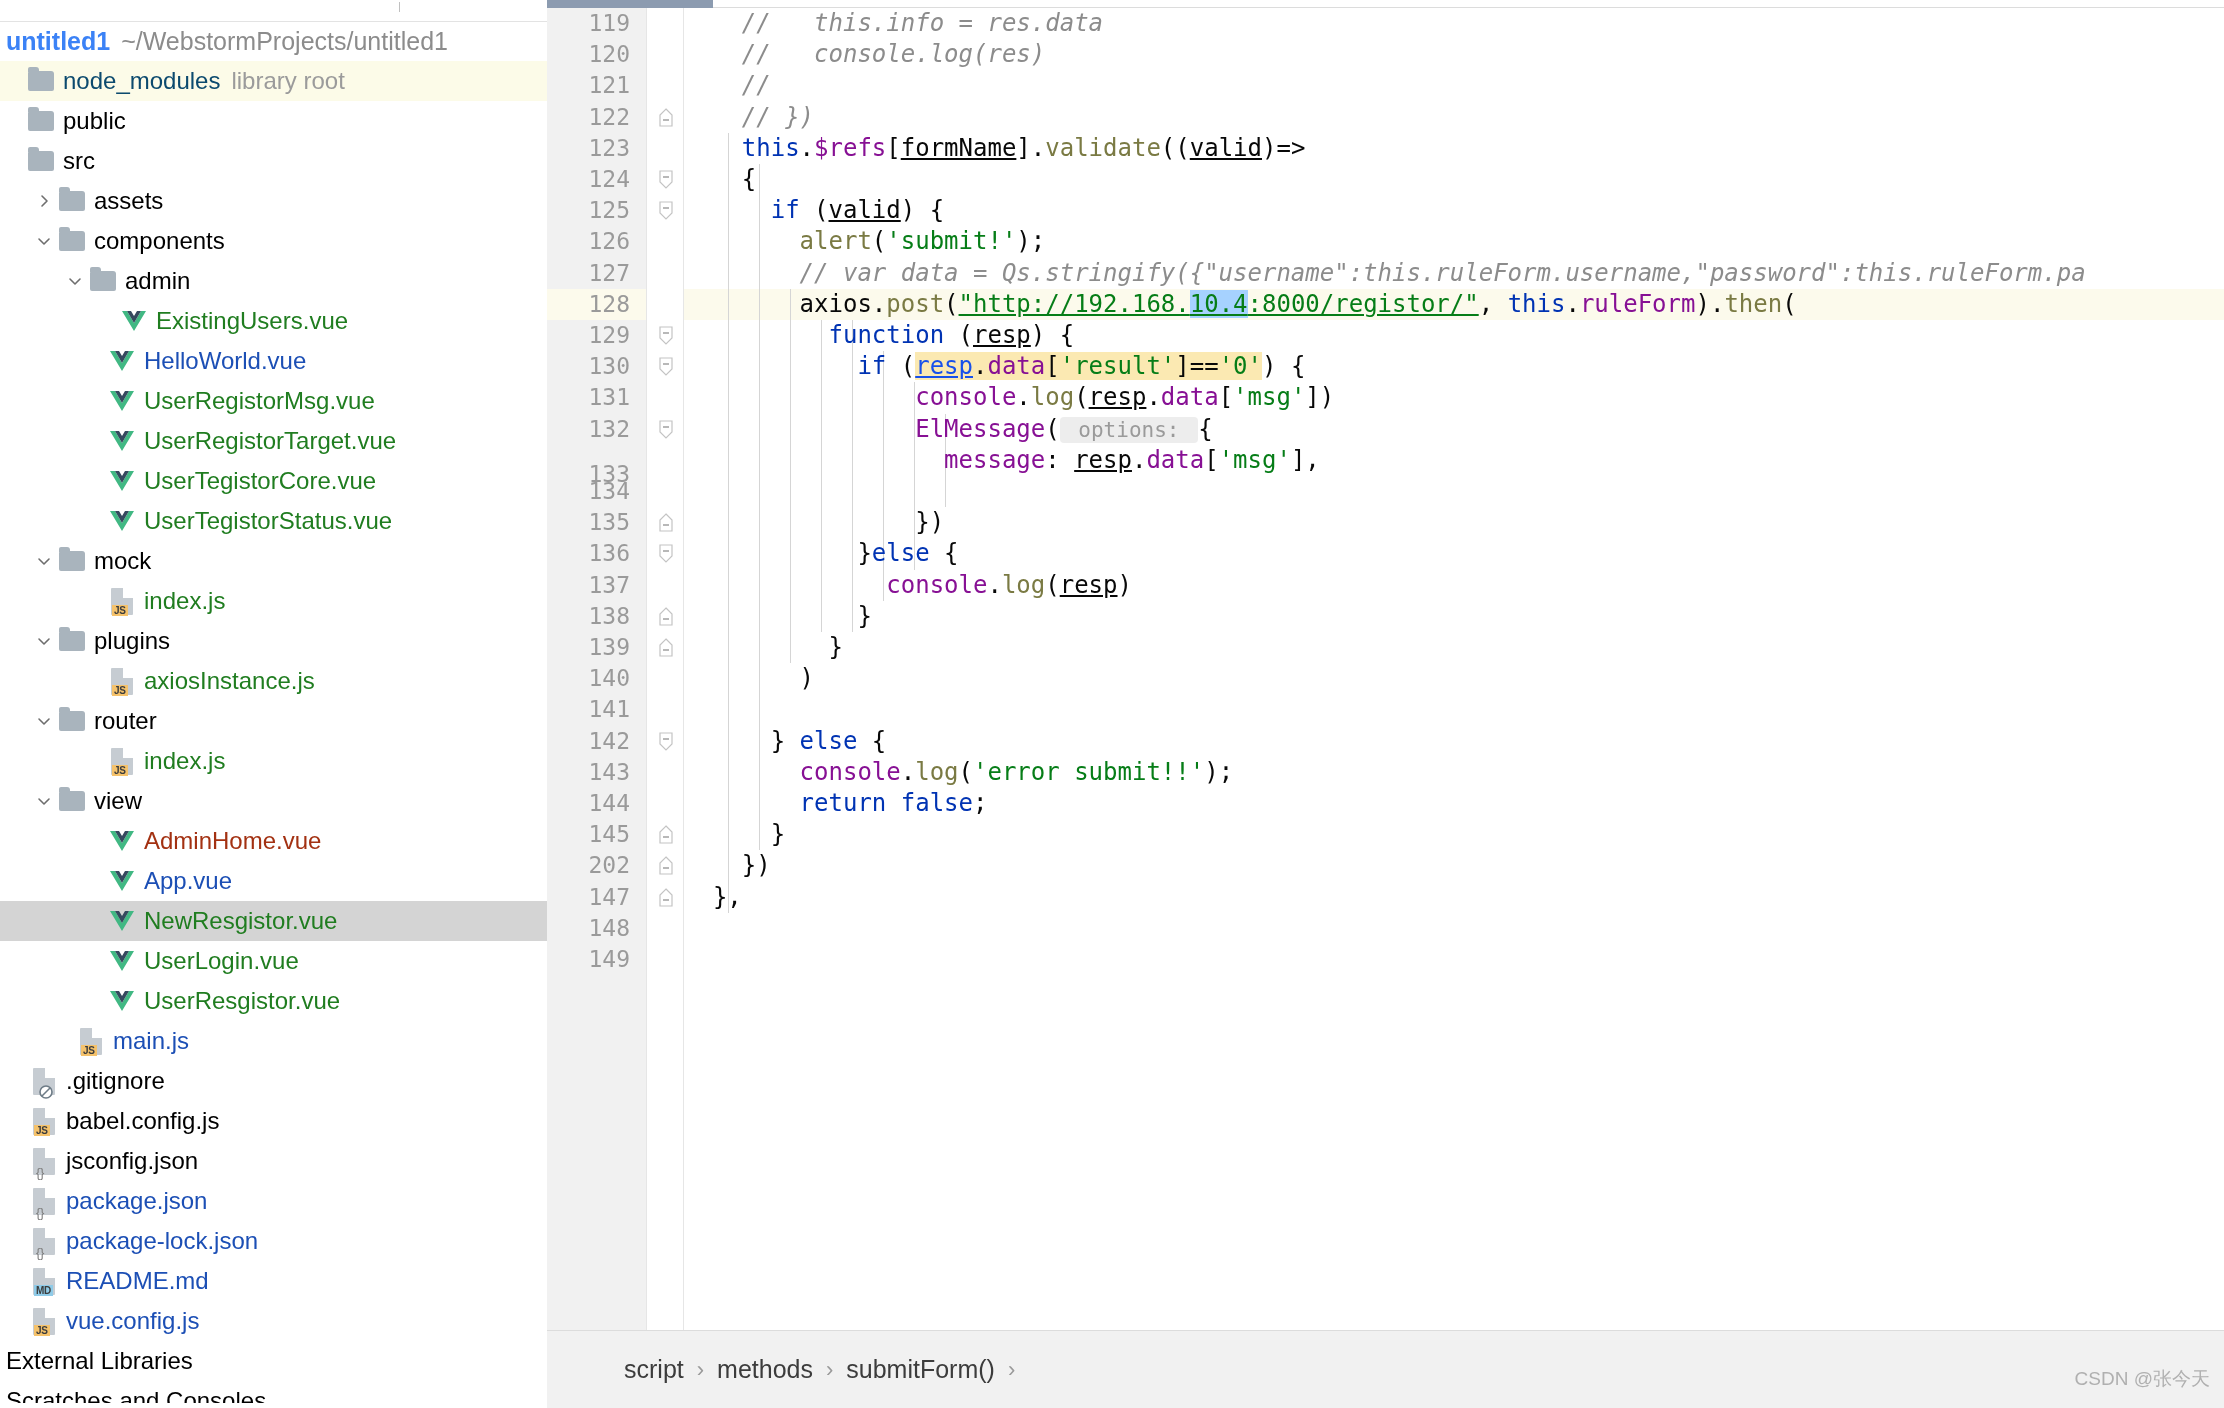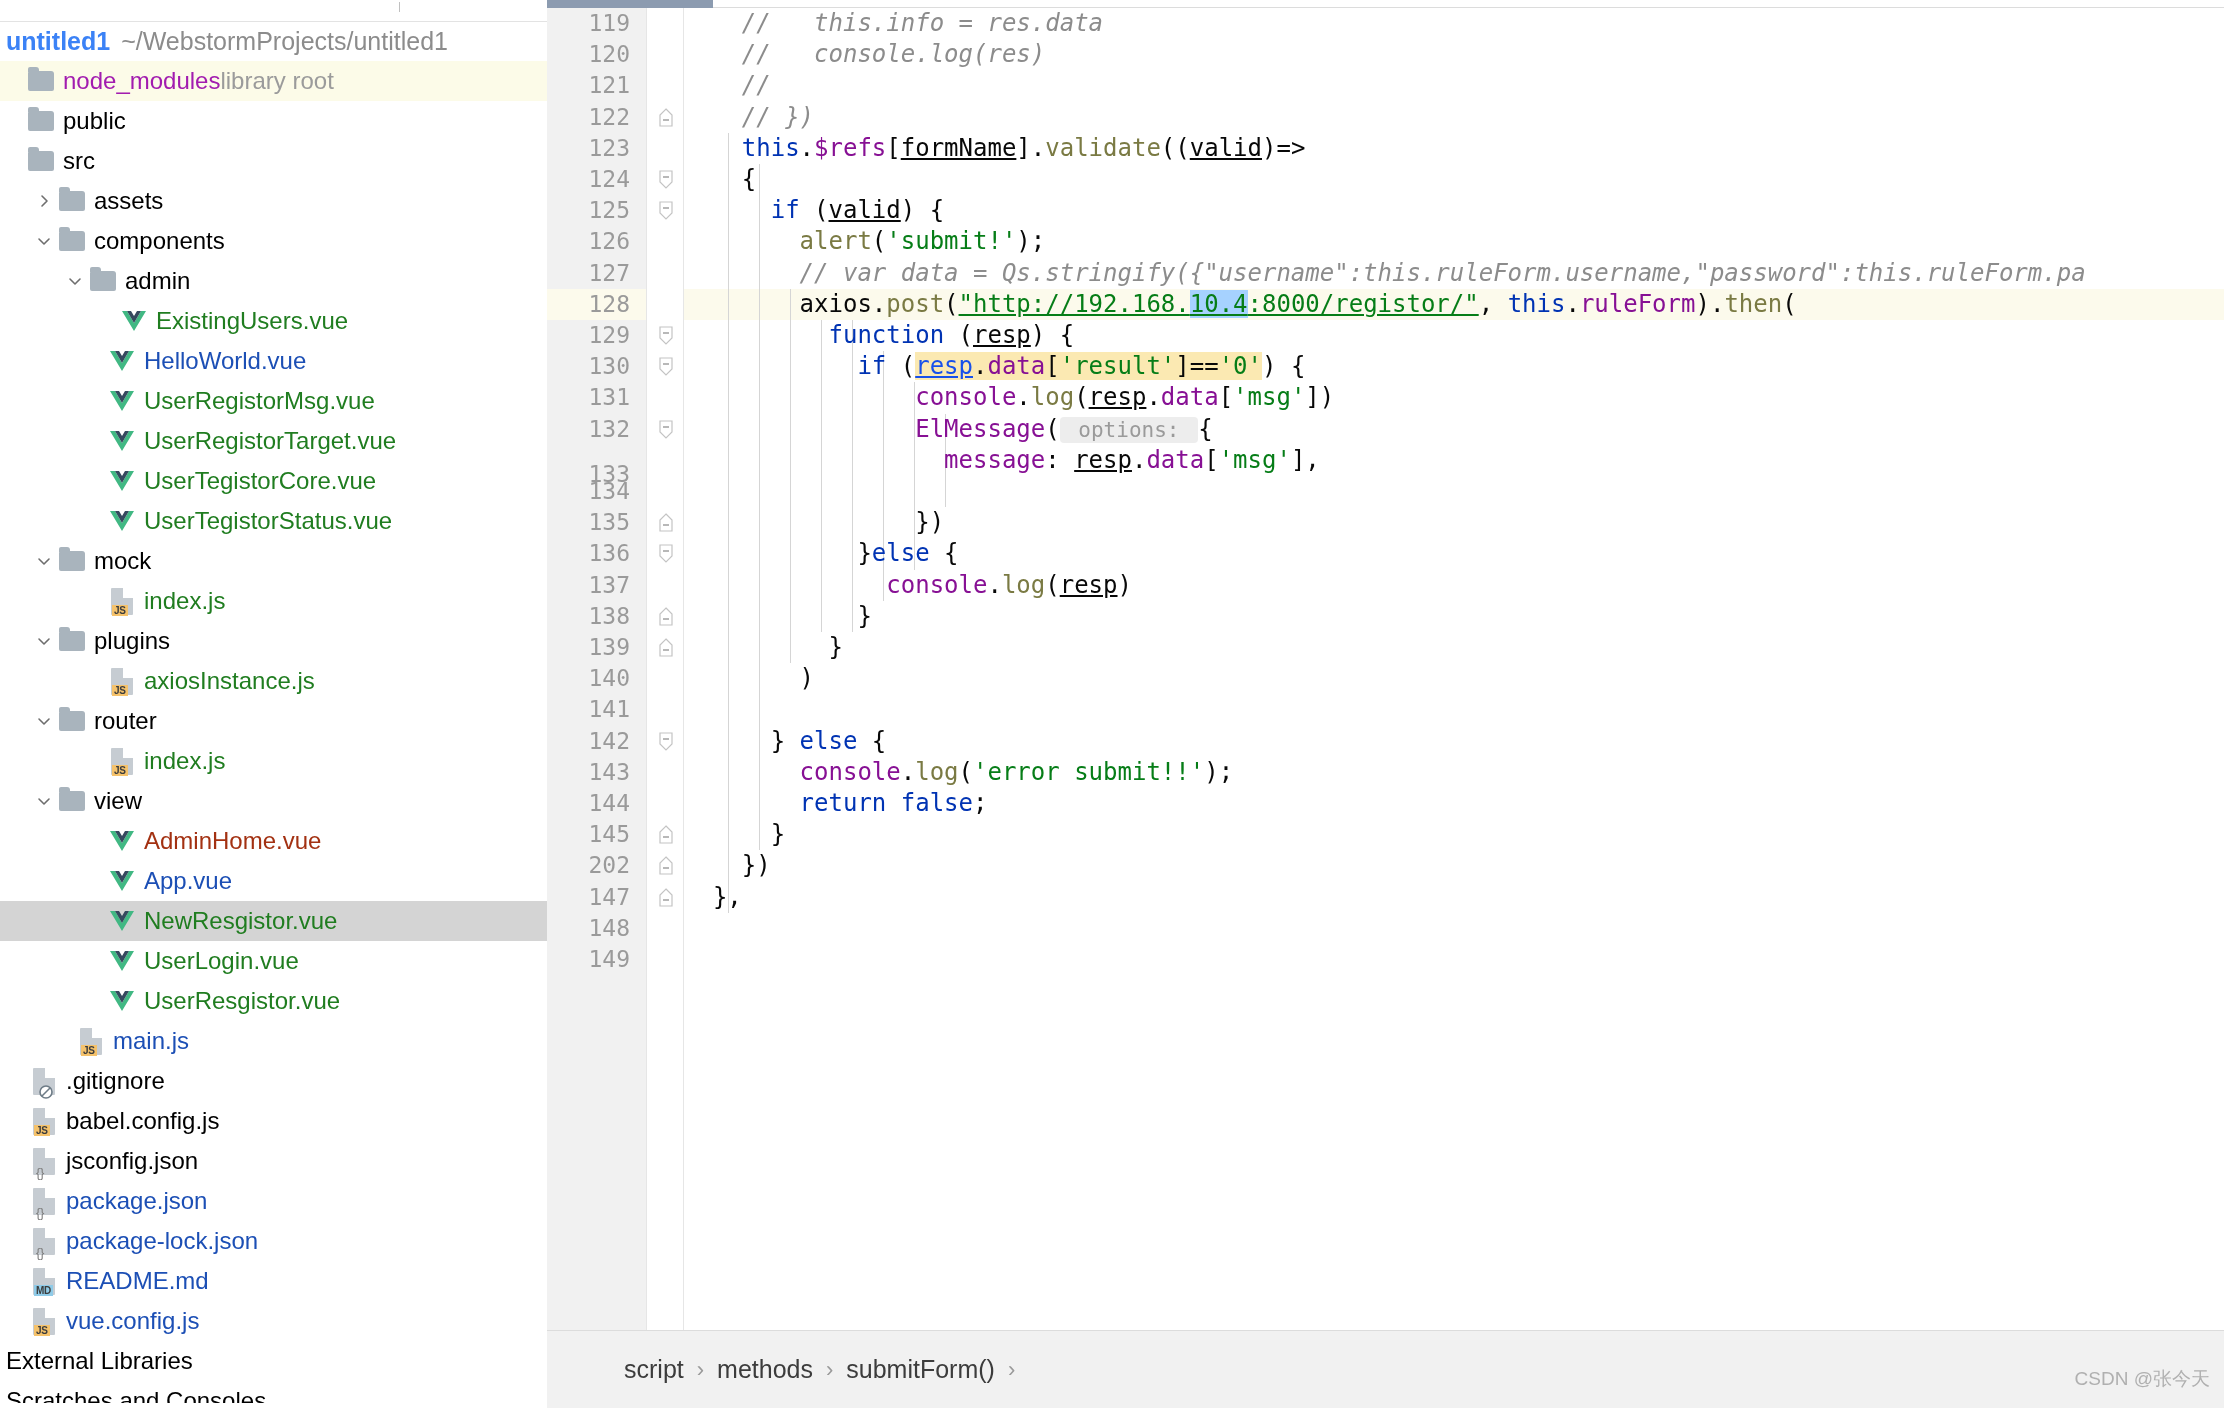--- a/index.html
+++ b/index.html
@@ -137,22 +137,22 @@
   .vue-ico {
     width: 26px; height: 22px;
     position: relative;
   }
   .vue-ico svg { display:block; }
 
   .label { color: #000000; }
   .label.green  { color: #207d20; }
   .label.blue   { color: #1c4fb5; }
   .label.red    { color: #a33112; }
-  .label.olive  { color: #a21caf; }
-  .sublabel { color: #9b9b9b; }
+  .label.olive  { color: #0c4a6e; }
+  .sublabel { color: #9b9b9b; margin-left: 11px; }
 
   .pane-bottom-row {
     height: 40px;
     display: flex;
     align-items: center;
     padding-left: 6px;
     font-size: 24px;
     color: #000000;
     white-space: nowrap;
   }

